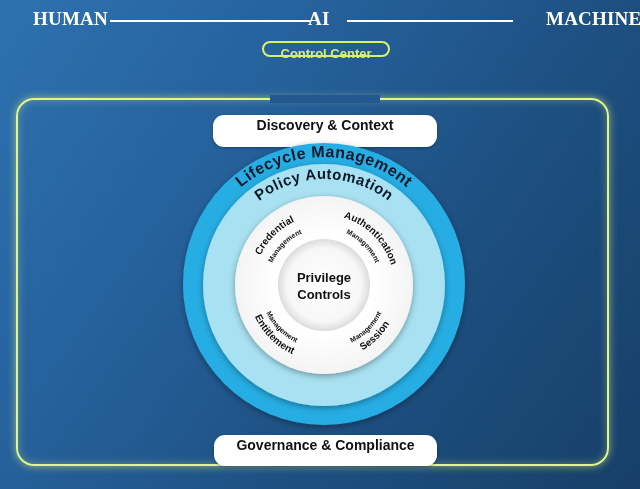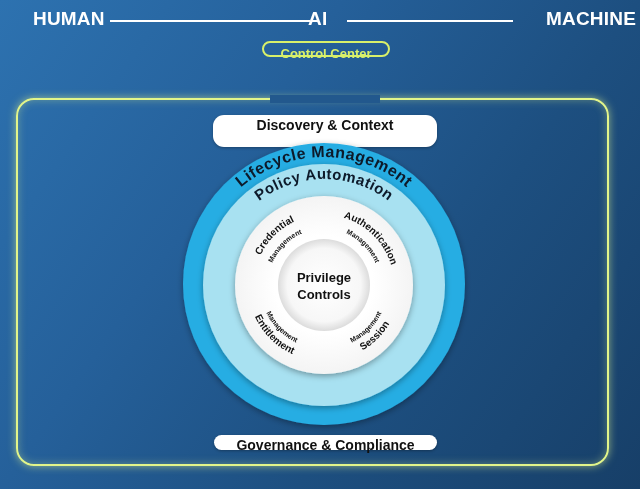--- a/index.html
+++ b/index.html
@@ -1,19 +1,19 @@
 <!DOCTYPE html>
 <html><head>
 <meta charset="utf-8">
 <style>
   html, body { margin:0; padding:0; }
   body { width:640px; height:489px; overflow:hidden; font-family:"Liberation Sans", sans-serif; }
   .canvas { position:relative; width:640px; height:489px;
     background: linear-gradient(125deg, #2d72b0 0%, #25609a 35%, #1d4f80 65%, #173f68 100%); }
-  .top-row { position:absolute; top:8px; left:0; width:585px; height:24px; }
+  .top-row { position:absolute; top:8px; left:0; width:585px; height:24px;font-family:Liberation Serif, serif; }
   .top-label { position:absolute; top:0; color:#fff; font-weight:bold; font-size:19px; letter-spacing:0.2px; }
   .hline { position:absolute; top:12px; height:1.5px; background:#fff; }
   .cc { position:absolute; left:262px; top:41px; width:128px; height:16px; border:2px solid #d8f06a; border-radius:14px; box-sizing:border-box;
         color:#d8f06a; font-weight:bold; font-size:13px; text-align:center; line-height:22px; }
   .frame { position:absolute; left:16px; top:98px; width:593px; height:368px; border:2px solid #e2f58a; border-radius:18px; box-sizing:border-box;
            box-shadow: 0 0 8px rgba(226,245,138,0.6), inset 0 0 8px rgba(226,245,138,0.35); }
   .frame-title { position:absolute; left:268px; top:85px; width:114px; text-align:center; color:#e2f58a; font-weight:bold; font-size:19px;
                  background: transparent; }
   .frame-gap { position:absolute; top:95px; height:8px; left:270px; width:110px; background:#22588d; }
   .pill { position:absolute; background:#fff; border-radius:11px; color:#111; font-weight:bold; font-size:14px; text-align:center; box-shadow:0 1px 3px rgba(0,0,0,0.3); }
@@ -97,14 +97,14 @@
       <textPath href="#arcSes" startOffset="50%" text-anchor="middle">Session</textPath>
     </text>
     <text font-family="Liberation Sans, sans-serif" font-weight="bold" font-size="7" fill="#111">
       <textPath href="#arcSesSub" startOffset="50%" text-anchor="middle">Management</textPath>
     </text>
 
     <text x="324" y="282" text-anchor="middle" font-family="Liberation Sans, sans-serif" font-weight="bold" font-size="13" fill="#111">Privilege</text>
     <text x="324" y="299" text-anchor="middle" font-family="Liberation Sans, sans-serif" font-weight="bold" font-size="13" fill="#111">Controls</text>
   </svg>
 
-  <div class="pill" style="left:214px; top:435px; width:223px; height:15px; line-height:21px;">Governance &amp; Compliance</div>
+  <div class="pill" style="left:214px; top:435px; width:223px; height:31px; line-height:21px;">Governance &amp; Compliance</div>
 </div>
 
 </body></html>

